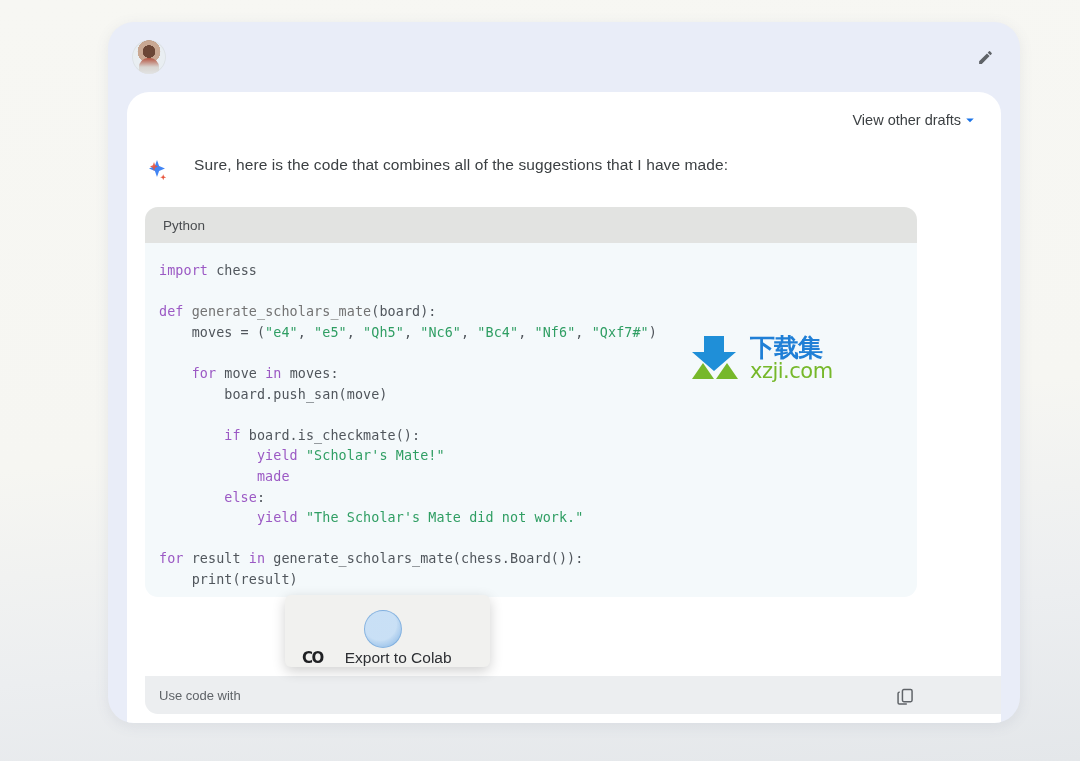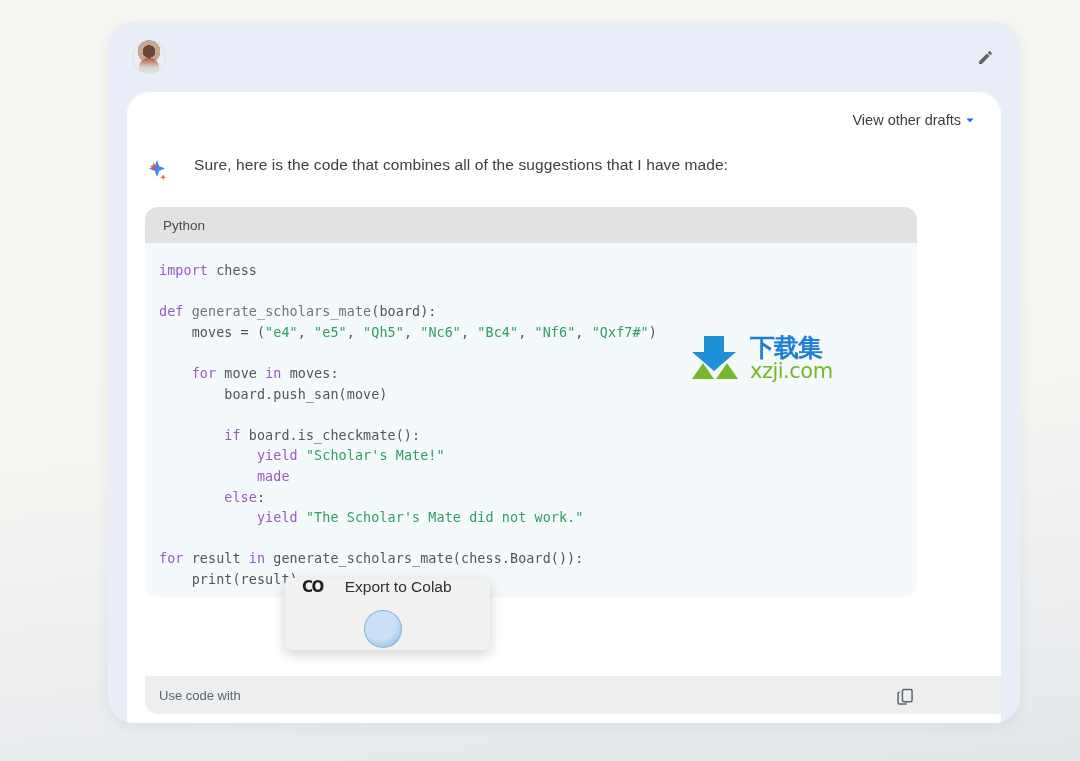--- a/index.html
+++ b/index.html
@@ -144,26 +144,26 @@
   #copy-code-button {
     position: absolute;
     right: 82px; top: 594px;
     width: 24px; height: 24px;
     cursor: pointer;
   }
 
   
   #export-colab-popup {
     position: absolute;
-    left: 285px; top: 578px;
+    left: 285px; top: 595px;
     width: 205px; height: 72px;
     background: #f1f1ef;
     border-radius: 6px;
     box-shadow: 0 4px 13px rgba(0,0,0,0.19);
-    display: flex; align-items: flex-start;
+    display: flex; align-items: flex-end;
     padding-left: 17px;
     z-index: 40;
   }
   #colab-icon {
     font-family: "DejaVu Sans", sans-serif;
     font-size: 15px;
     font-weight: bold;
     color: #1f2023;
     letter-spacing: -1.5px;
   }

